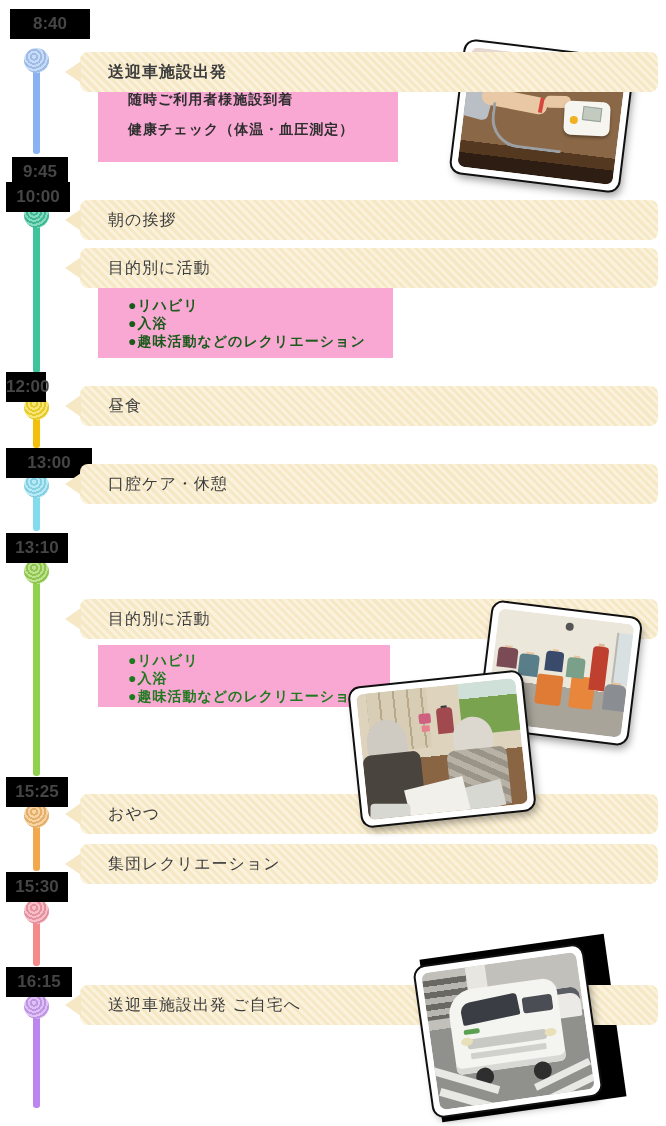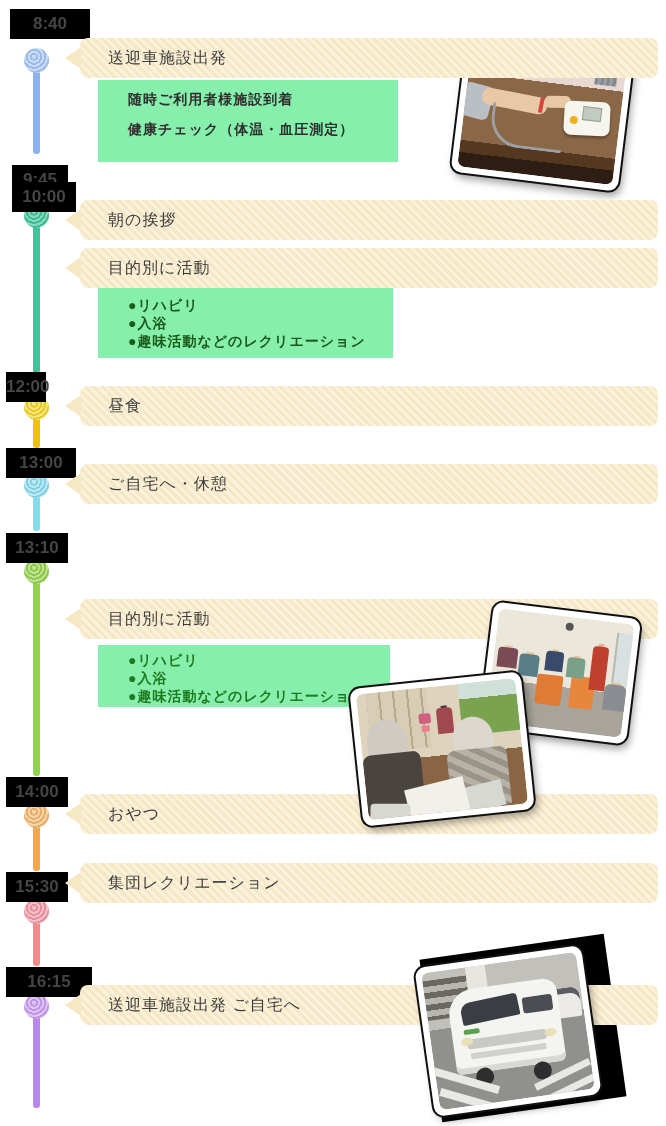--- a/index.html
+++ b/index.html
@@ -27,21 +27,21 @@
   .banner::before{
     content:"";position:absolute;left:-15px;top:50%;margin-top:-11px;
     border-top:11px solid transparent;border-bottom:11px solid transparent;
     border-right:16px solid #f6e8c4;
   }
   .banner .blabel{
     position:absolute;left:28px;top:0;line-height:40px;font-size:16px;color:#3c3c3c;
     letter-spacing:1px;white-space:nowrap;
   }
   
-  .blackbox{position:absolute;background:#86efac;z-index:1;}
+  .blackbox{position:absolute;background:#f9a8d4;z-index:1;}
   .blackbox .bline{
     margin:0 0 0 30px;font-size:14px;font-weight:bold;line-height:18px;
     white-space:nowrap;letter-spacing:1px;
   }
   .dimtext .bline{color:#2e2e2e;}
   
   .photo{
     position:absolute;background:#fff;border-radius:10px;
     box-shadow:0 0 0 2px #101010,3px 5px 9px rgba(0,0,0,.4);
   }
@@ -66,28 +66,28 @@
   <div class="dot" style="top: 48px; background-color: rgb(169, 201, 245);"></div>
   <div class="dot" style="top: 203px; background-color: rgb(67, 199, 157);"></div>
   <div class="dot" style="top: 395px; background-color: rgb(245, 217, 46);"></div>
   <div class="dot" style="top: 473px; background-color: rgb(143, 223, 242);"></div>
   <div class="dot" style="top: 559px; background-color: rgb(154, 212, 85);"></div>
   <div class="dot" style="top: 803px; background-color: rgb(245, 188, 114);"></div>
   <div class="dot" style="top: 899px; background-color: rgb(245, 156, 171);"></div>
   <div class="dot" style="top: 994px; background-color: rgb(205, 160, 242);"></div>
 
   <div class="timebox" style="left:10px;top:9px;width:80px;">8:40</div>
-  <div class="timebox" style="left:12px;top:157px;width:56px;margin-top:8px;">9:45</div>
-  <div class="timebox" style="left:12px;top:182px;width:64px;">10:00</div>
+  <div class="timebox" style="left:12px;top:157px;width:56px;">9:45</div>
+  <div class="timebox" style="left:6px;top:182px;width:64px;">10:00</div>
   <div class="timebox" style="left:6px;top:372px;width:40px;">12:00</div>
-  <div class="timebox" style="left:6px;top:448px;width:70px;">13:00</div>
+  <div class="timebox" style="left:6px;top:448px;width:86px;">13:00</div>
   <div class="timebox" style="left:6px;top:533px;width:62px;">13:10</div>
-  <div class="timebox" style="left:6px;top:777px;width:62px;">14:00</div>
+  <div class="timebox" style="left:6px;top:777px;width:62px;">15:25</div>
   <div class="timebox" style="left:6px;top:872px;width:62px;">15:30</div>
-  <div class="timebox" style="left:6px;top:967px;width:86px;">16:15</div>
+  <div class="timebox" style="left:6px;top:967px;width:66px;">16:15</div>
 
   <div class="blackbox dimtext" style="left:98px;top:80px;width:300px;height:82px;padding-top:10px;box-sizing:border-box;">
     <div class="bline">随時ご利用者様施設到着</div>
     <div class="bline" style="margin-top:13px;font-family:Liberation Serif, serif;">健康チェック（体温・血圧測定）</div>
   </div>
 
   <div class="blackbox" style="left:98px;top:288px;width:295px;height:70px;padding-top:8px;box-sizing:border-box;color:#1a5a1a;">
     <div class="bline">●リハビリ</div>
     <div class="bline">●入浴</div>
     <div class="bline">●趣味活動などのレクリエーション</div>
@@ -109,42 +109,42 @@
       <div class="abs" style="left:16px;top:40px;width:66px;height:17px;background:#e9c9a5;border-radius:8px;transform:rotate(4deg);"></div>
       <div class="abs" style="left:74px;top:42px;width:4px;height:15px;background:#d8453c;transform:rotate(4deg);"></div>
       <div class="abs" style="left:79px;top:38px;width:26px;height:12px;background:#e9c9a5;border-radius:5px;transform:rotate(-6deg);"></div>
       <div class="abs" style="left:100px;top:40px;width:46px;height:34px;background:#f6f5f0;border-radius:7px;transform:rotate(-4deg);box-shadow:0 2px 3px rgba(0,0,0,.35);"></div>
       <div class="abs" style="left:118px;top:45px;width:17px;height:12px;background:#c3cbc0;border:1px solid #9aa39a;"></div>
       <div class="abs" style="left:106px;top:56px;width:8px;height:8px;background:#f0b020;border-radius:50%;"></div>
       <div class="abs" style="left:28px;top:52px;width:70px;height:40px;border:3px solid #9aa0a4;border-top:none;border-right:none;border-radius:0 0 0 30px;background:transparent;"></div>
     </div>
   </div>
 
-  <div class="banner" style="top:38px;">
+  <div class="banner" style="top:52px;font-weight:bold;">
       <span class="blabel">送迎車施設出発</span>
     </div>
   <div class="banner" style="top:200px;">
       <span class="blabel">朝の挨拶</span>
     </div>
   <div class="banner" style="top:248px;">
       <span class="blabel">目的別に活動</span>
     </div>
   <div class="banner" style="top:386px;">
       <span class="blabel">昼食</span>
     </div>
   <div class="banner" style="top:464px;">
-      <span class="blabel">ご自宅へ・休憩</span>
+      <span class="blabel">口腔ケア・休憩</span>
     </div>
   <div class="banner" style="top:599px;">
       <span class="blabel">目的別に活動</span>
     </div>
   <div class="banner" style="top:794px;">
       <span class="blabel">おやつ</span>
     </div>
-  <div class="banner" style="top:863px;">
+  <div class="banner" style="top:844px;">
       <span class="blabel">集団レクリエーション</span>
     </div>
   <div class="banner" style="top:985px;">
       <span class="blabel">送迎車施設出発 ご自宅へ</span>
     </div>
 
   <div class="photo" style="left:486px;top:610px;width:148px;height:126px;transform:rotate(7deg);z-index:3;">
     <div class="scene">
       <div class="abs" style="inset:0;background:linear-gradient(#ece7db 0 62%,#a8a49a 62% 100%);"></div>
       <div class="abs" style="left:68px;top:6px;width:8px;height:8px;background:#555;border-radius:50%;"></div>

